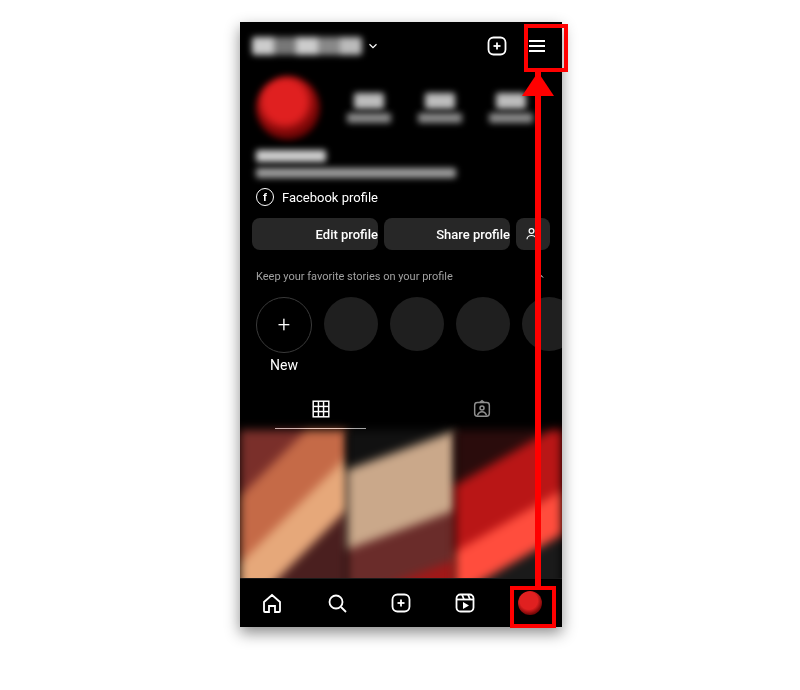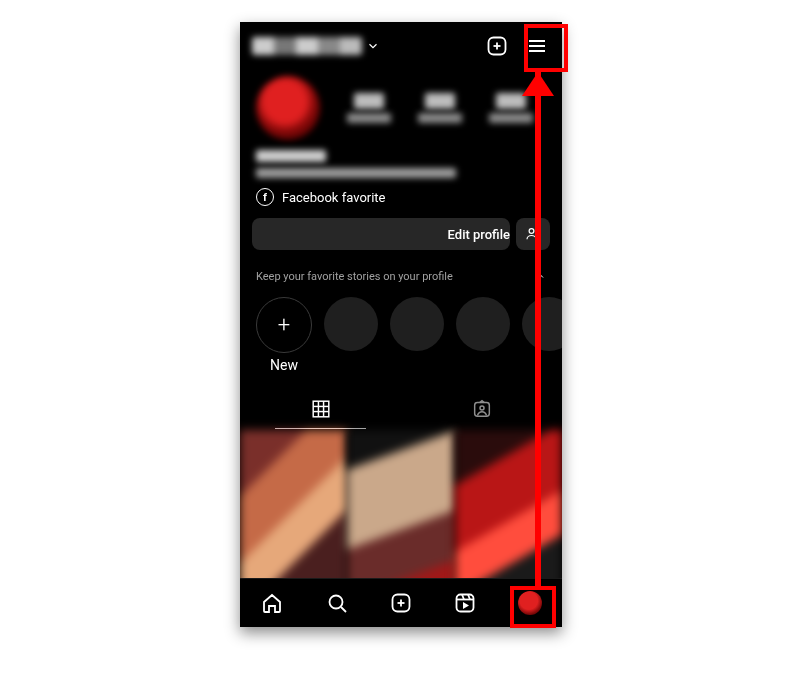--- a/index.html
+++ b/index.html
@@ -112,26 +112,29 @@
       </div>
     </div>
 
     <div class="bio">
       <div class="line1"></div>
       <div class="line2"></div>
     </div>
 
     <div class="fbrow">
       <div class="fbico">f</div>
-      <span>Facebook favorite</span>
+      <span>Facebook profile</span>
     </div>
 
     <div class="btnrow">
       <div class="pillbtn">
           <span>Edit profile</span>
+        </div>
+      <div class="pillbtn">
+          <span>Share profile</span>
         </div>
       <div class="sqbtn">
         <svg width="18" height="18" viewBox="0 0 24 24">
           <circle cx="10" cy="8" r="3.2" stroke-width="1.6"></circle>
           <path d="M4 19c0-3 3-5 6-5s6 2 6 5" stroke-width="1.6"></path>
           <line x1="18" y1="8" x2="22" y2="8" stroke-width="1.6"></line>
           <line x1="20" y1="6" x2="20" y2="10" stroke-width="1.6"></line>
         </svg>
       </div>
     </div>

